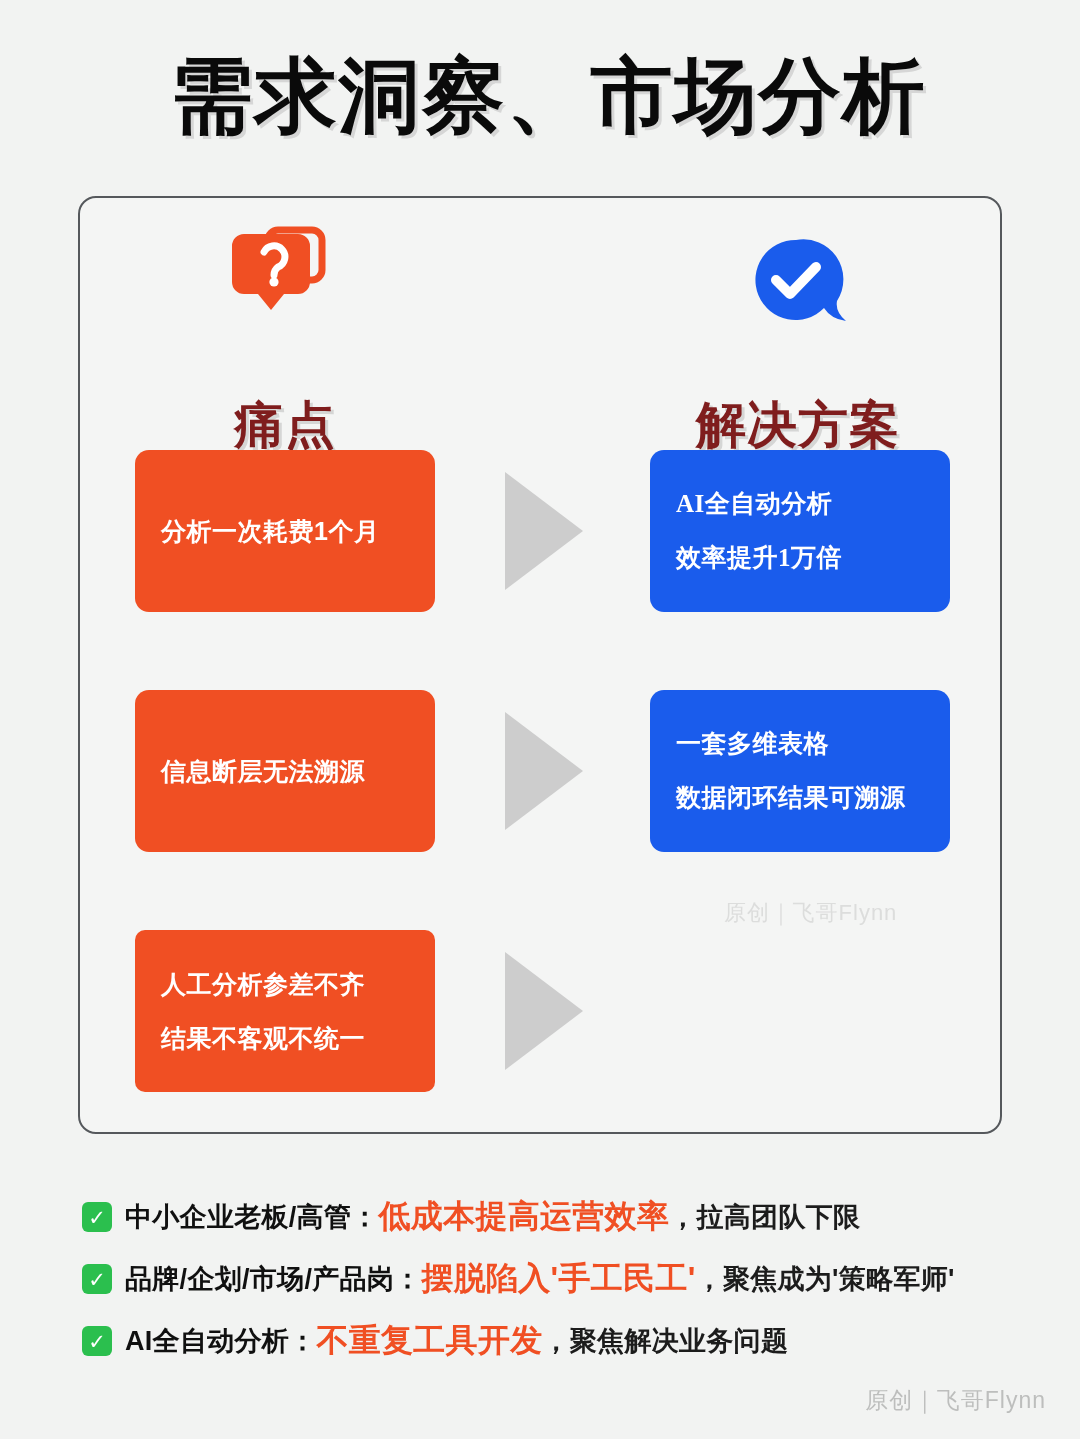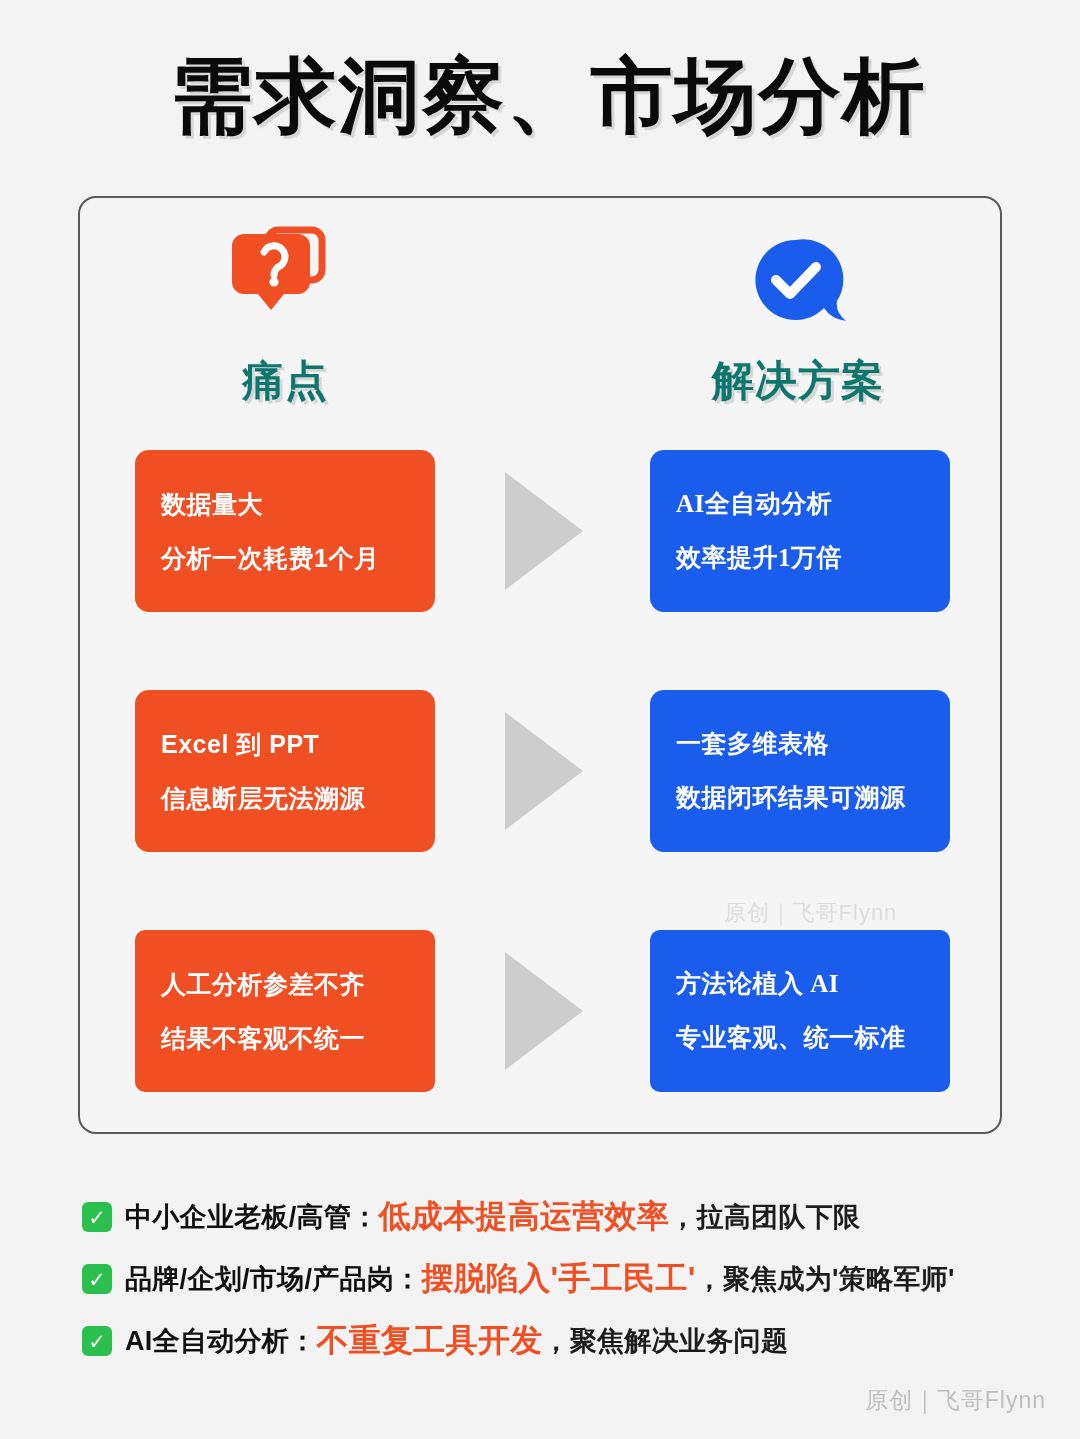--- a/index.html
+++ b/index.html
@@ -53,28 +53,29 @@
     position: absolute;
     width: 110px;
     height: 96px;
   }
   .icon-pain { left: 226px; top: 224px; }
   .icon-sol  { left: 744px; top: 236px; }
 
   
   .col-head {
     position: absolute;
-    font-size: 42px;
+    font-size: 50px;
     line-height: 62px;
     font-weight: 900;
-    color: #0f766e;
+    color: #7f1d1d;
     letter-spacing: 1px;
     text-shadow: 3px 3px 0 rgba(150,150,150,0.32);
     white-space: nowrap;
     text-align: center;
+    margin-top: 44px;
   }
   .head-pain { left: 160px; top: 350px; width: 250px; }
   .head-sol  { left: 648px; top: 350px; width: 300px; }
 
   
   .card {
     position: absolute;
     width: 300px;
     border-radius: 14px;
     padding: 34px 26px 34px 26px;
@@ -206,50 +207,44 @@
     <svg viewBox="0 0 110 96" width="110" height="96" aria-hidden="true">
       <path d="M52 4 a40 40 0 1 0 28 68 q7 11 22 13 q-11 -9 -9 -20 a40 40 0 0 0 -41 -61 z" fill="#1a5cec"></path>
       <path d="M32 44 l14 14 l26 -27" fill="none" stroke="#ffffff" stroke-width="10" stroke-linecap="round" stroke-linejoin="round"></path>
     </svg>
   </div>
 
   <div class="col-head head-pain">痛点</div>
   <div class="col-head head-sol">解决方案</div>
 
   <div class="card card-pain row-1">
-    <div class="ln">数据量大</div>
     <div class="ln">分析一次耗费1个月</div>
   </div>
   <div class="arrow arrow-1"></div>
   <div class="card card-sol row-1">
     <div class="ln">AI全自动分析</div>
     <div class="ln">效率提升1万倍</div>
   </div>
 
   <div class="card card-pain row-2">
-    <div class="ln">Excel 到 PPT</div>
     <div class="ln">信息断层无法溯源</div>
   </div>
   <div class="arrow arrow-2"></div>
   <div class="card card-sol row-2">
     <div class="ln">一套多维表格</div>
     <div class="ln">数据闭环结果可溯源</div>
   </div>
 
   <div class="wm-mid">原创｜飞哥Flynn</div>
 
   <div class="card card-pain row-3">
     <div class="ln">人工分析参差不齐</div>
     <div class="ln">结果不客观不统一</div>
   </div>
   <div class="arrow arrow-3"></div>
-  <div class="card card-sol row-3">
-    <div class="ln">方法论植入 AI</div>
-    <div class="ln">专业客观、统一标准</div>
-  </div>
 
   <div class="bullets">
 
     <div class="bullet">
       <span class="check">✓</span>
       <span class="b-role">中小企业老板/高管：</span>
       <span class="b-hl">低成本提高运营效率</span>
       <span class="b-tail">，拉高团队下限</span>
     </div>
 

